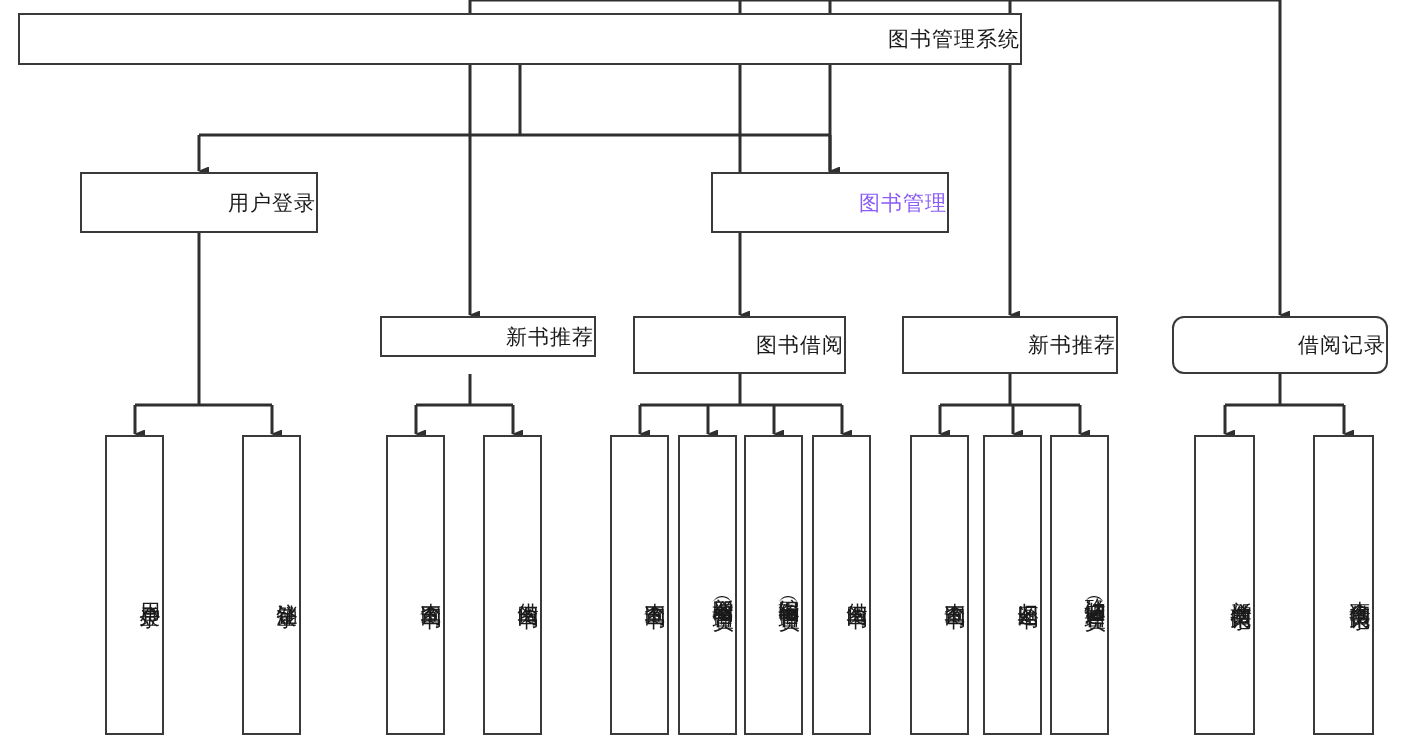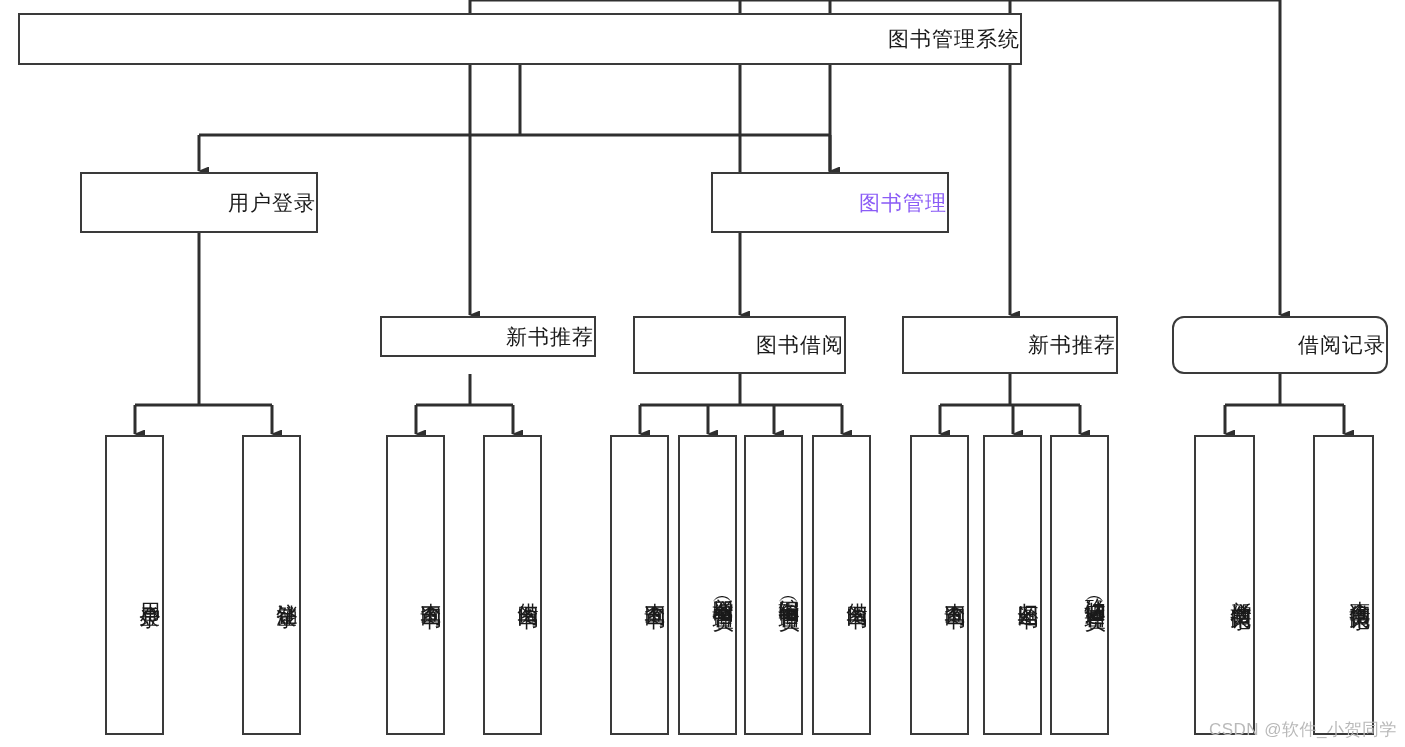--- a/index.html
+++ b/index.html
@@ -171,14 +171,13 @@
       <div class="node vert" style="left: 1050px; top: 435px; width: 59px; height: 300px; border-color: rgb(58, 58, 58); background: rgb(255, 255, 255); color: rgb(26, 26, 26);">
         <span class="nlabel">确认归还（管理员）</span>
       </div>
       <div class="node vert" style="left: 1194px; top: 435px; width: 61px; height: 300px; border-color: rgb(58, 58, 58); background: rgb(255, 255, 255); color: rgb(26, 26, 26);">
         <span class="nlabel">新增借阅记录</span>
       </div>
       <div class="node vert" style="left: 1313px; top: 435px; width: 61px; height: 300px; border-color: rgb(58, 58, 58); background: rgb(255, 255, 255); color: rgb(26, 26, 26);">
         <span class="nlabel">查询借阅记录</span>
       </div>
     </div>
-  <div id="watermark">CSDN @软件_小贺同学</div>
 </div>
 
 </body></html>

